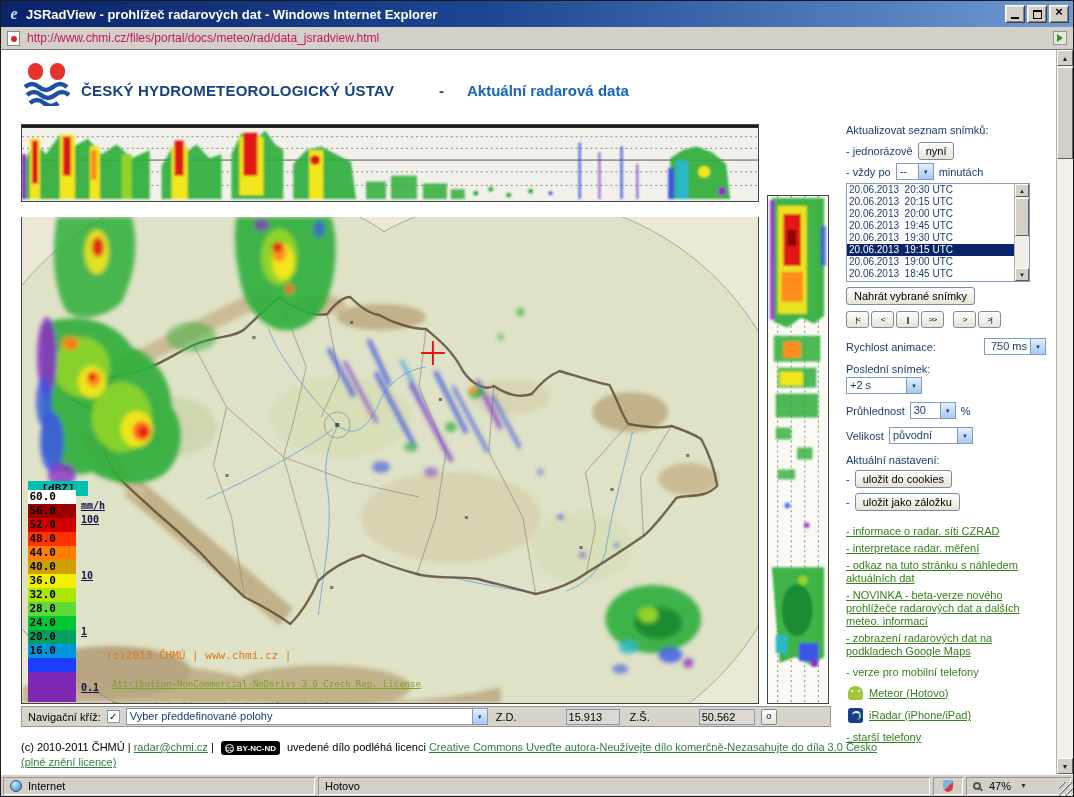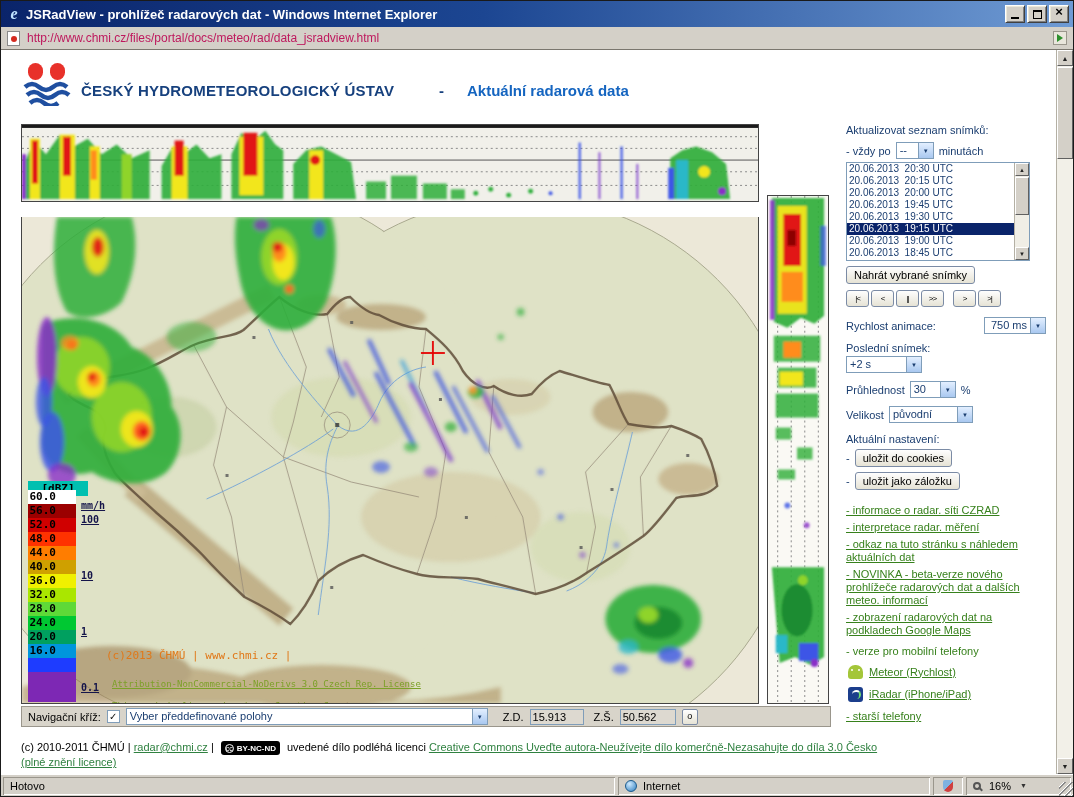--- a/index.html
+++ b/index.html
@@ -69,21 +69,21 @@
   .map-copy3 { position:absolute; left:90px; top:462px; color:#7ca028; font-family:"DejaVu Sans Mono",monospace; font-size:9px; white-space:pre;text-decoration:underline; }
 
   
   .map-navbar { position:absolute; left:20px; top:656px; width:810px; height:21px; background:#d8d4ca; border:1px solid #9a968c;
     display:flex; align-items:center; font-size:11px; color:#000; gap:6px; padding:0 6px; }
   .chk { width:13px; height:13px; background:#fff; border:1px solid #7f9db9; font-size:10px; line-height:11px; text-align:center; color:#111; }
   .xps { display:flex; height:17px; background:#fff; border:1px solid #7f9db9; align-items:stretch; font-size:11px; color:#1b3e70; }
   .xps .txt { flex:1; padding:1px 3px 0; white-space:nowrap; overflow:hidden; }
   .xps .arr { width:15px; background:linear-gradient(#e3efff,#a9c8f0); border-left:1px solid #7f9db9;
     display:flex; align-items:center; justify-content:center; font-size:6px; color:#1b3e70; }
-  .fld { height:16px; border:1px solid #7f9db9; background:#ddd9d0; font-size:11px; padding:0 2px; color:#000; font-family:inherit; }
+  .fld { height:16px; border:1px solid #7f9db9; background:#ddd9d0; font-size:11px; padding:0 2px; color:#000; font-family:inherit;margin-left:43px; }
   .deg-btn { width:16px; height:16px; font-size:9px; background:linear-gradient(#fefefe,#e6e3d5); border:1px solid #7b8ba5; border-radius:2px; line-height:13px; text-align:center; }
 
   
   .sidebar { position:absolute; left:845px; top:74px; width:200px; font-size:11px; color:#1b3e70; }
   .sb-heading { margin-bottom:6px; }
   .sb-row { display:flex; align-items:center; gap:5px; margin-bottom:3px; }
   .btn { background:linear-gradient(#fefefe,#e6e3d5); border:1px solid #7b8ba5; border-radius:3px; font-size:11px; color:#000;
     padding:1px 7px; font-family:inherit; line-height:14px; }
   .listbox { position:relative; width:184px; height:99px; background:#fff; border:1px solid #7f9db9; margin:3px 0 5px 0; overflow:hidden; }
   .lb-row { height:12px; line-height:12px; font-size:10px; color:#1b3e70; white-space:pre; padding-left:2px; }
@@ -475,29 +475,33 @@
         </svg>
       </div>
 
       <div class="map-navbar">
         <span>Navigační kříž:</span>
         <span class="chk">✓</span>
         <span class="xps" style="width:362px;">
           <span class="txt">Vyber předdefinované polohy</span>
           <span class="arr">▼</span>
         </span>
-        <span style="margin-left:9px;">Z.D.</span>
+        <span style="margin-left:2px;">Z.D.</span>
         <input class="fld" style="width: 54px;" value="15.913">
         <span style="margin-left:4px;">Z.Š.</span>
         <input class="fld" style="width: 56px;" value="50.562">
         <span class="deg-btn">o</span>
       </div>
 
       <div class="sidebar">
         <div class="sb-heading">Aktualizovat seznam snímků:</div>
+        <div class="sb-row">
+          <span>- jednorázově</span>
+          <button class="btn">nyní</button>
+        </div>
         <div class="sb-row">
           <span>- vždy po</span>
           <span class="xps" style="width:38px;">
             <span class="txt">--</span>
             <span class="arr">▼</span>
           </span>
           <span>minutách</span>
         </div>
         <div class="listbox">
           <div class="lb-row">20.06.2013  20:30 UTC</div>
@@ -568,21 +572,21 @@
         </div>
         <div class="links">
           <a class="sb-link">- informace o radar. síti CZRAD</a>
           <a class="sb-link">- interpretace radar. měření</a>
           <a class="sb-link">- odkaz na tuto stránku s náhledem aktuálních dat</a>
           <a class="sb-link">- NOVINKA - beta-verze nového prohlížeče radarových dat a dalších meteo. informací</a>
           <a class="sb-link">- zobrazení radarových dat na podkladech Google Maps</a>
           <div class="plain-green" style="margin-top:8px;">- verze pro mobilní telefony</div>
           <div class="app-row">
             <span class="android-icon"></span>
-            <a class="sb-link" style="margin:0;">Meteor (Rychlost)</a>
+            <a class="sb-link" style="margin:0;">Meteor (Hotovo)</a>
           </div>
           <div class="app-row">
             <span class="iradar-icon"></span>
             <a class="sb-link" style="margin:0;">iRadar (iPhone/iPad)</a>
           </div>
           <a class="sb-link" style="margin-top:8px;">- starší telefony</a>
         </div>
       </div>
 
       <div class="page-footer">
@@ -601,31 +605,31 @@
     </div>
 
     <div class="vscroll">
       <div class="sc-btn sc-up">▲</div>
       <div class="sc-thumb"></div>
       <div class="sc-btn sc-down">▼</div>
     </div>
   </div>
 
   <div class="statusbar">
-    <div class="st-panel p1">
-      <span>Hotovo</span>
-    </div>
     <div class="st-panel p2">
       <span class="globe-icon"></span>
       <span>Internet</span>
+    </div>
+    <div class="st-panel p1">
+      <span>Hotovo</span>
     </div>
     <div class="st-panel p3">
       <span class="shield-icon"></span>
     </div>
     <div class="st-panel p4">
       <span class="magnifier"></span>
-      <span>16%</span>
+      <span>47%</span>
       <span class="zoom-arrow">▼</span>
     </div>
     <div class="grip"></div>
   </div>
 
 </div>
 
 </body></html>

